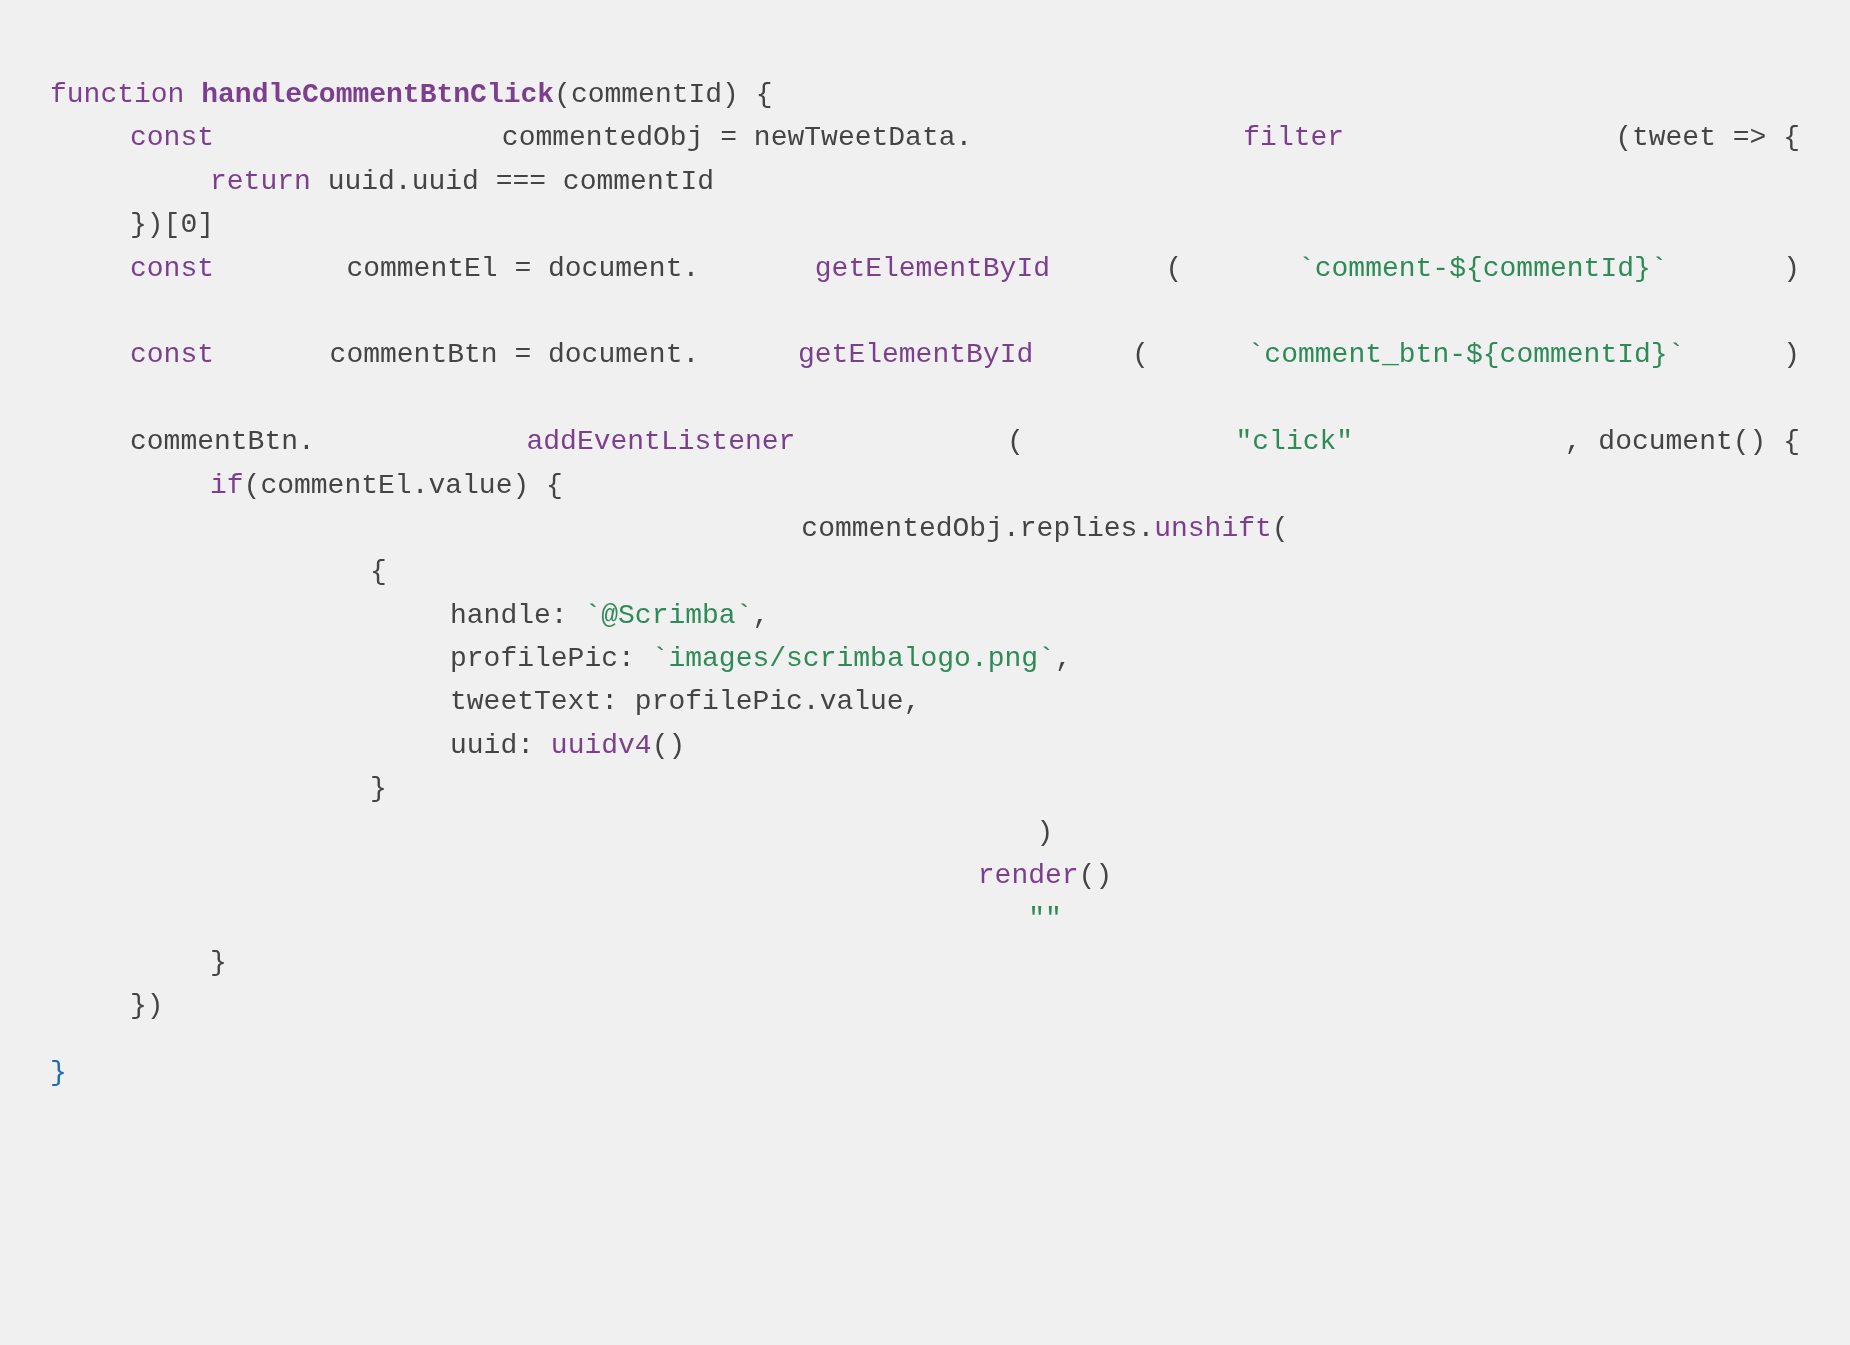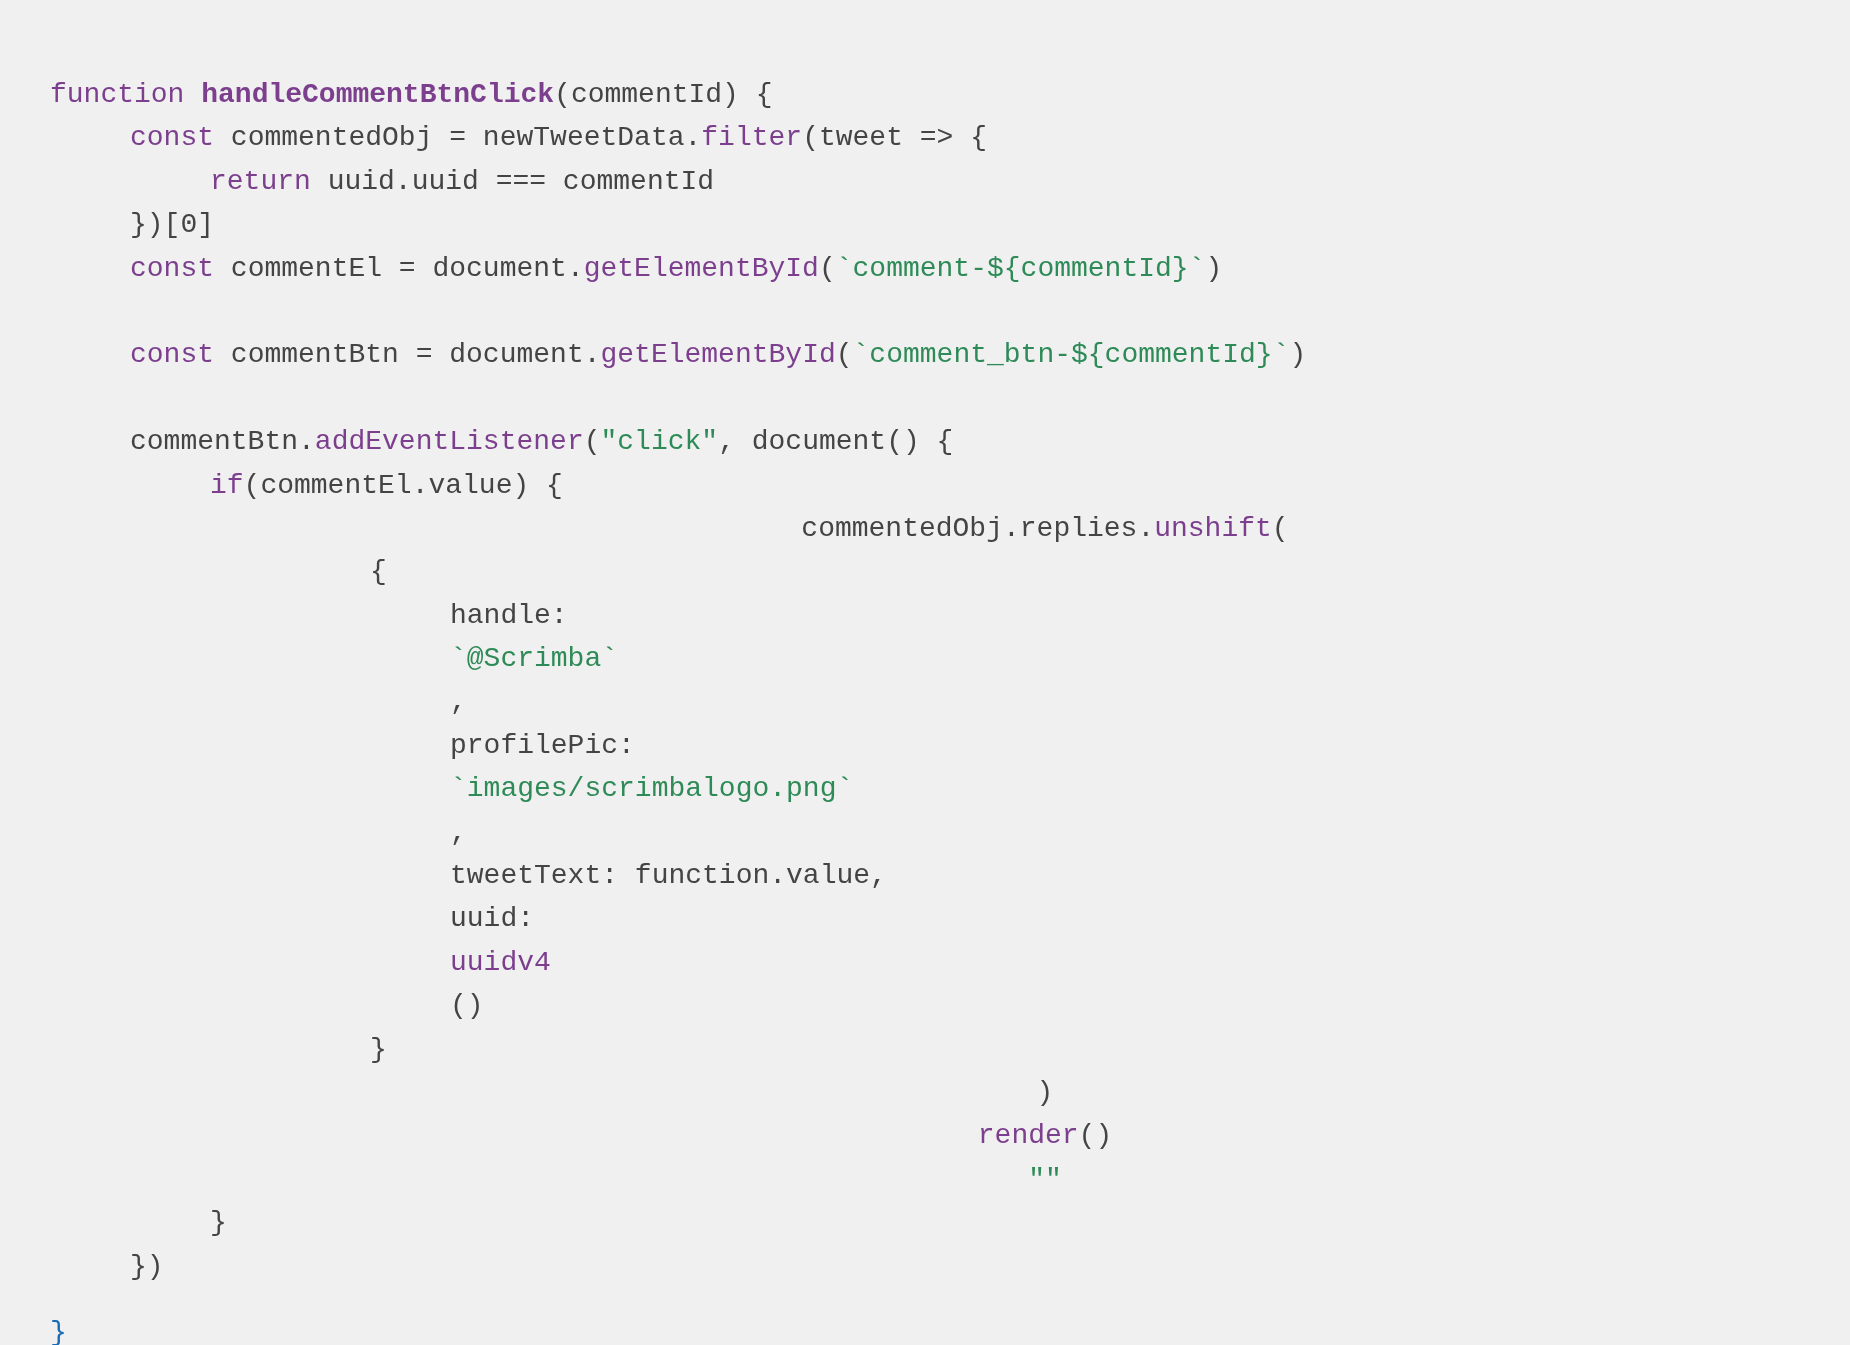--- a/index.html
+++ b/index.html
@@ -22,25 +22,25 @@
       background-color: #f0f0f0;
       padding: 20px 30px;
     }
 
     .line {
       display: flex;
       white-space: pre;
     }
 
     .indent-0 { padding-left: 0px; margin-top: 23px; }
-    .indent-1 { padding-left: 80px; }
+    .indent-1 { padding-left: 80px; justify-content: space-between; }
     .indent-2 { padding-left: 160px; }
     .indent-3 { padding-left: 240px; justify-content: center; }
     .indent-4 { padding-left: 320px; }
-    .indent-5 { padding-left: 400px; flex-direction: column; }
+    .indent-5 { padding-left: 400px; }
 
     
     .c-keyword    { color: #7c3f8e; font-weight: normal; } 
     .c-bold-fn    { color: #7c3f8e; font-weight: bold; }   
     .c-plain      { color: #444444; }                       
     .c-method     { color: #7c3f8e; font-weight: normal; }   
     .c-string     { color: #2e8b57; }                       
     .c-template   { color: #2e8b57; }                       
     .c-blue       { color: #1a6bb5; }
   </style>
@@ -95,21 +95,21 @@
 
   <div class="line indent-5">
     <span class="c-plain">handle: </span><span class="c-template">`@Scrimba`</span><span class="c-plain">,</span>
   </div>
 
   <div class="line indent-5">
     <span class="c-plain">profilePic: </span><span class="c-template">`images/scrimbalogo.png`</span><span class="c-plain">,</span>
   </div>
 
   <div class="line indent-5">
-    <span class="c-plain">tweetText: function.value,</span>
+    <span class="c-plain">tweetText: profilePic.value,</span>
   </div>
 
   <div class="line indent-5">
     <span class="c-plain">uuid: </span><span class="c-method">uuidv4</span><span class="c-plain">()</span>
   </div>
 
   <div class="line indent-4">
     <span class="c-plain">}</span>
   </div>
 

